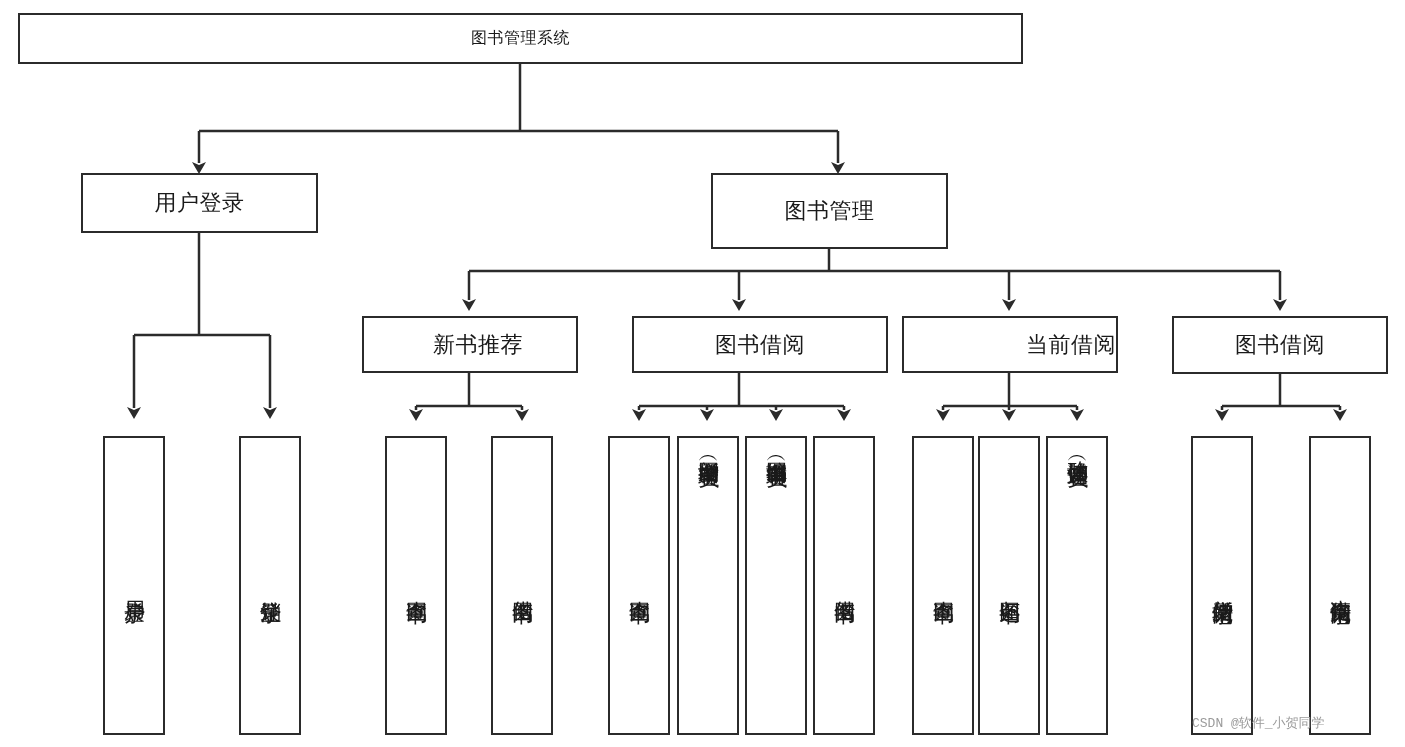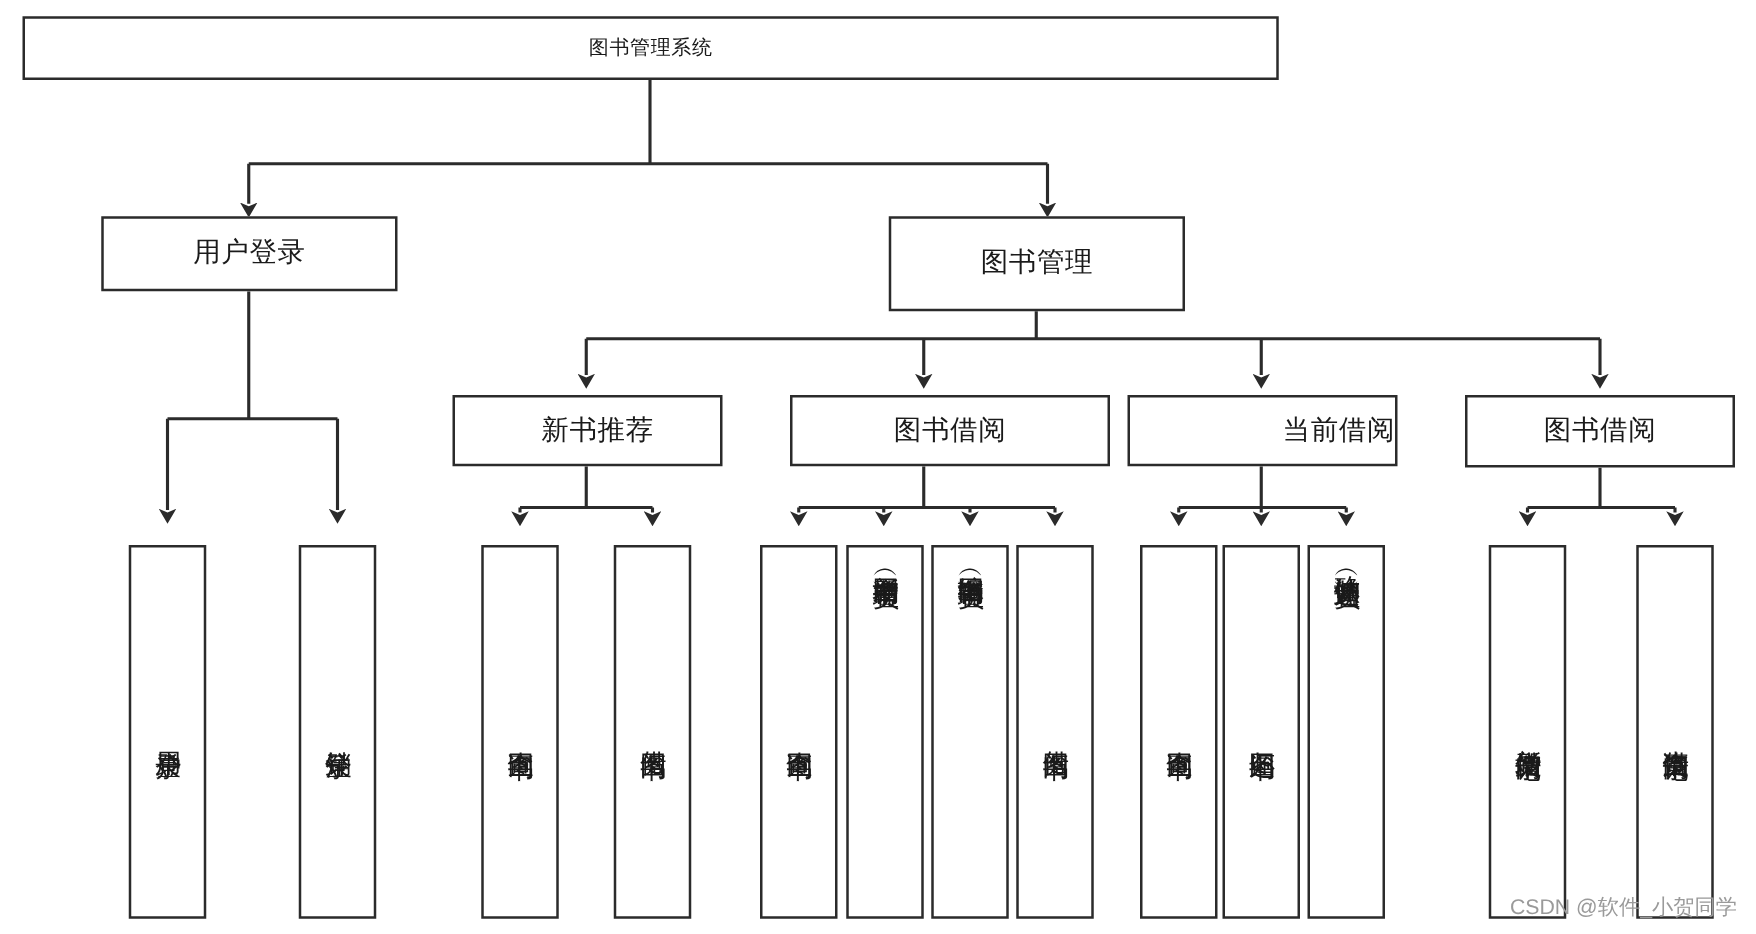--- a/index.html
+++ b/index.html
@@ -61,25 +61,24 @@
     white-space: normal;
     max-height: 292px;
   }
   .node.vert.centered {
     align-items: center;
     padding-top: 0;
   }
   .watermark {
     position: absolute;
     color: #9a9a9a;
-    font-size: 17px;
+    font-size: 13px;
     white-space: nowrap;
     pointer-events: none;
-    font-family: Liberation Sans, sans-serif;
-    padding-left: 16px;
+    font-family: Liberation Mono, monospace;
   }
 </style>
 </head>
 <body>
 
 <div id="canvas">
 
   <svg class="connectors" viewBox="0 0 1405 747" xmlns="http://www.w3.org/2000/svg">
     <defs>
       <marker id="ah" markerWidth="12" markerHeight="14" refX="1" refY="7" orient="auto" markerUnits="userSpaceOnUse">

